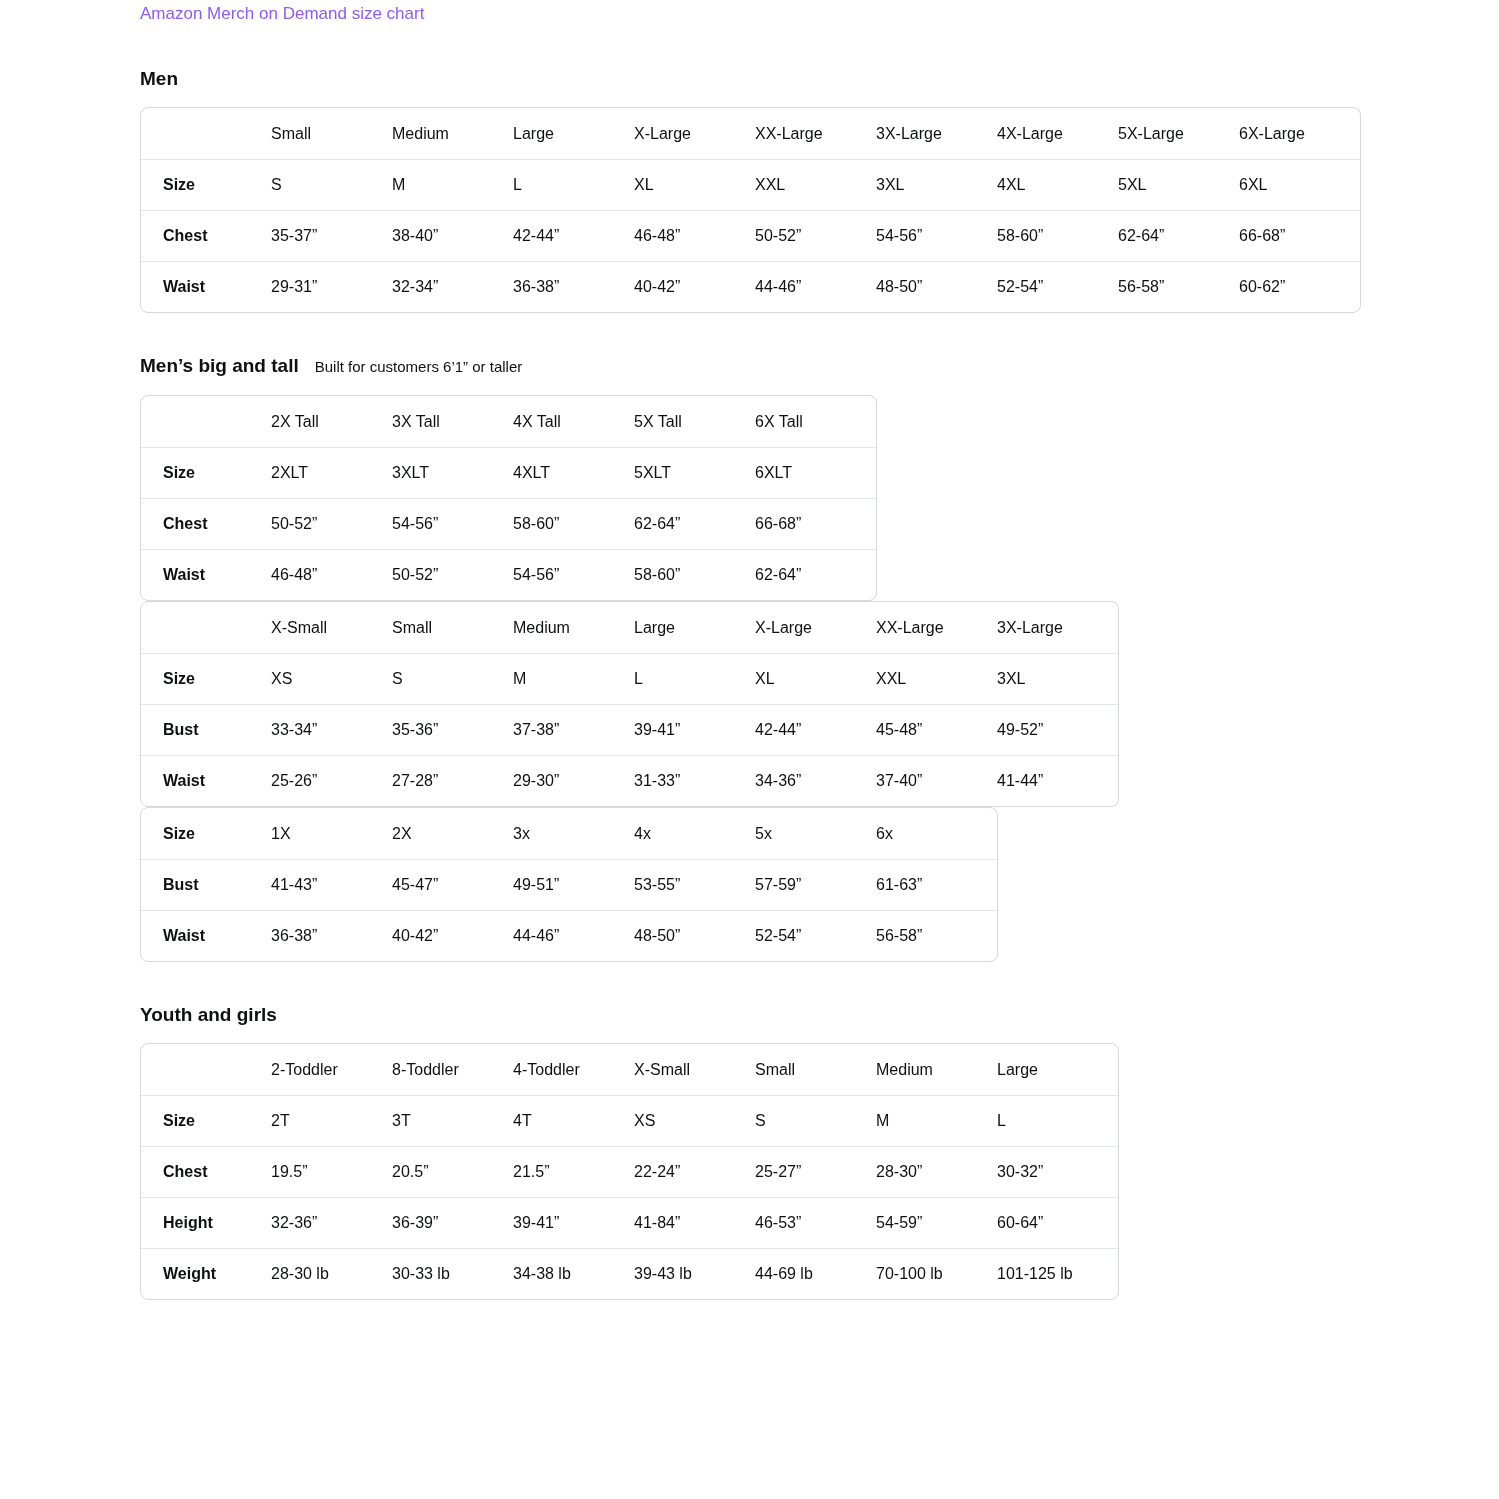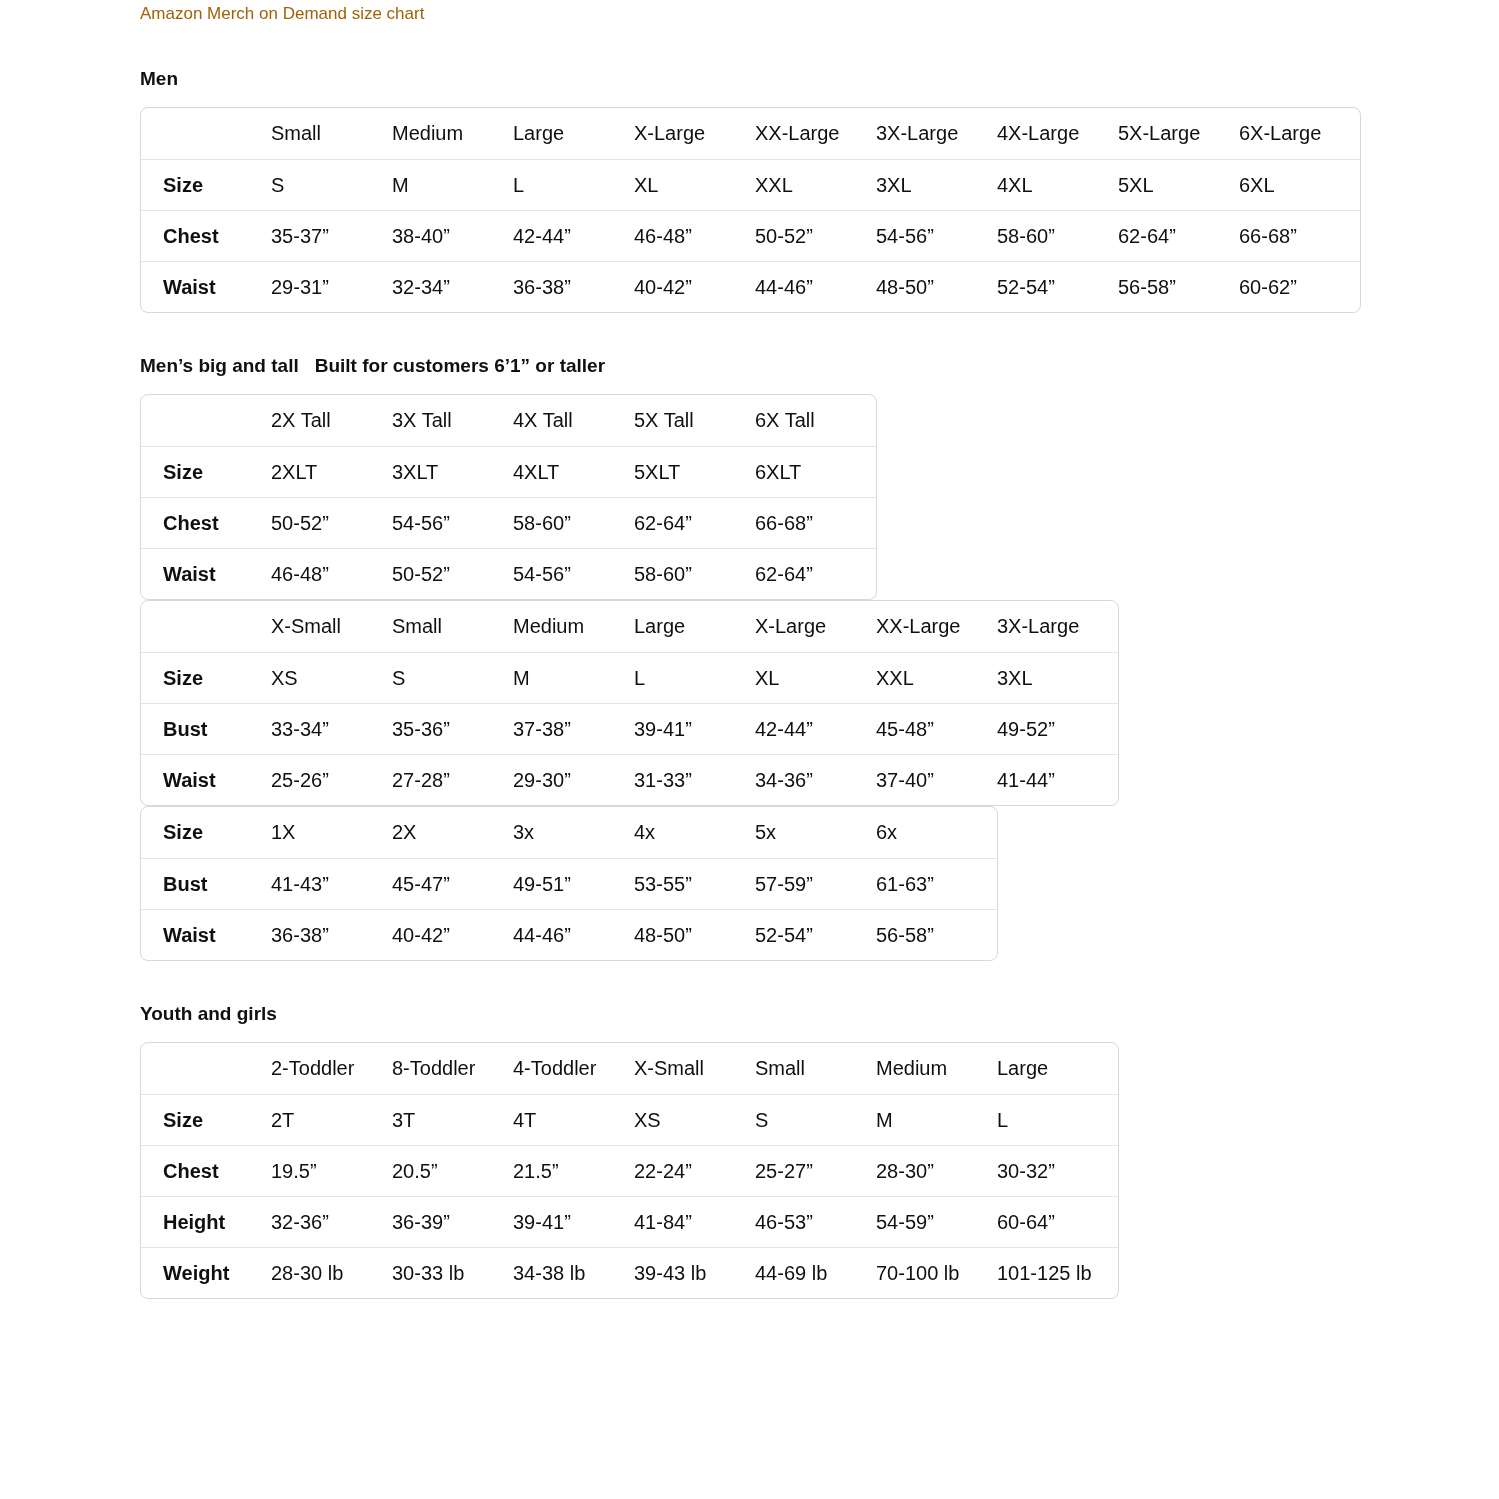--- a/index.html
+++ b/index.html
@@ -11,46 +11,46 @@
     font-family: "Liberation Sans", "DejaVu Sans", sans-serif;
     overflow: hidden;
   }
   .content {
     padding: 4px 0 0 140px;
   }
   .page-title {
     font-size: 17px;
     line-height: 20px;
     font-weight: 400;
-    color: #a16207;
+    color: #8b5cf6;
   }
   .section-heading {
     display: flex;
     align-items: baseline;
     gap: 16px;
     font-size: 19px;
     line-height: 26px;
     font-weight: 700;
     margin: 40px 0 15px 0;
   }
   .section-heading.first {
     margin-top: 42px;
   }
   .section-heading .subtitle {
-    font-size: 19px;
-    font-weight: 700;
+    font-size: 15px;
+    font-weight: 400;
     color: #0f1111;
   }
   table.size-table {
     border-collapse: separate;
     border-spacing: 0;
     border: 1px solid #d5d9d9;
     border-radius: 8px;
     table-layout: fixed;
-    font-size: 20px;
+    font-size: 16px;
     color: #0f1111;
   }
   table.size-table th,
   table.size-table td {
     height: 51px;
     vertical-align: middle;
     text-align: left;
     font-weight: 400;
     padding: 0 6px 0 0;
     white-space: nowrap;

